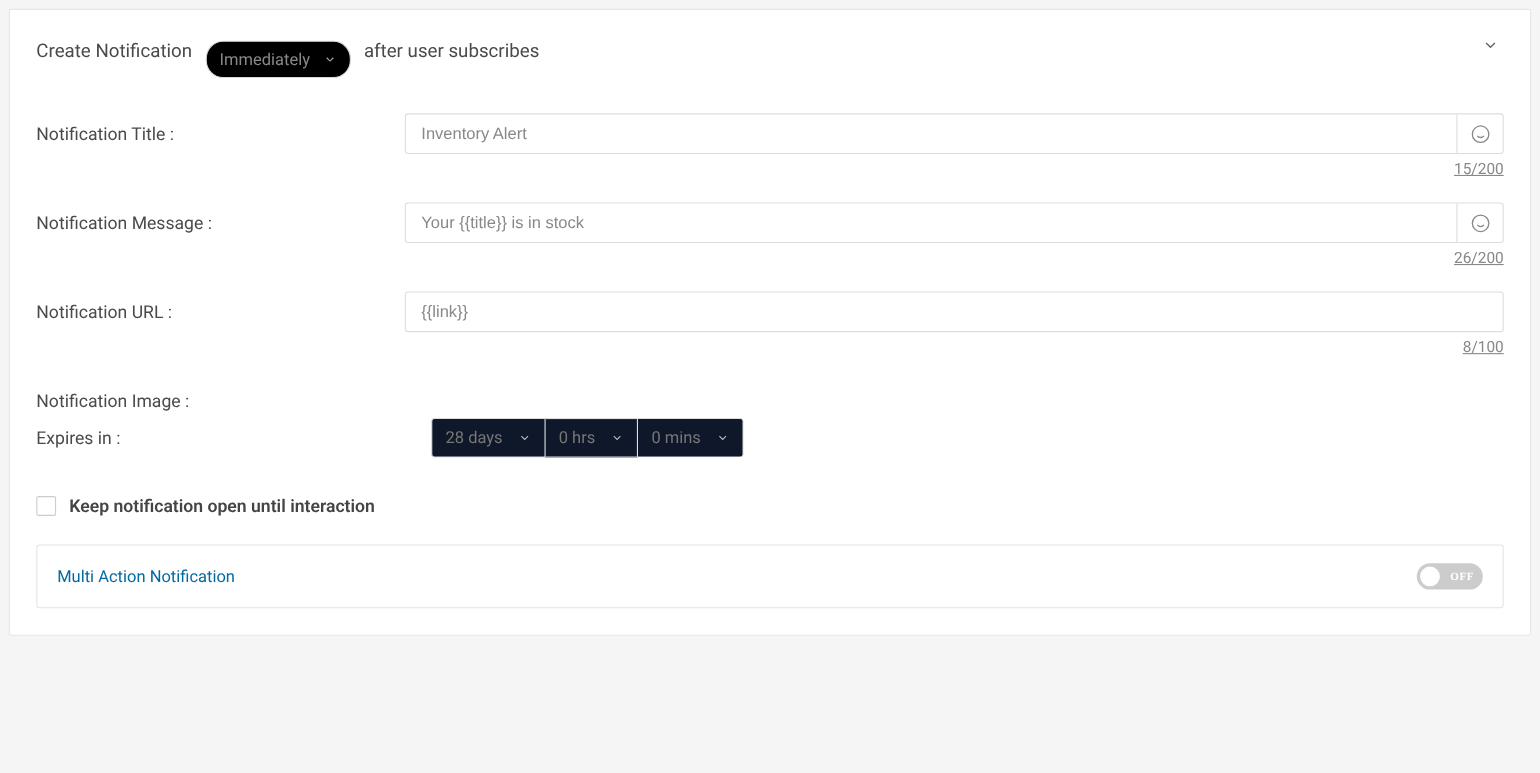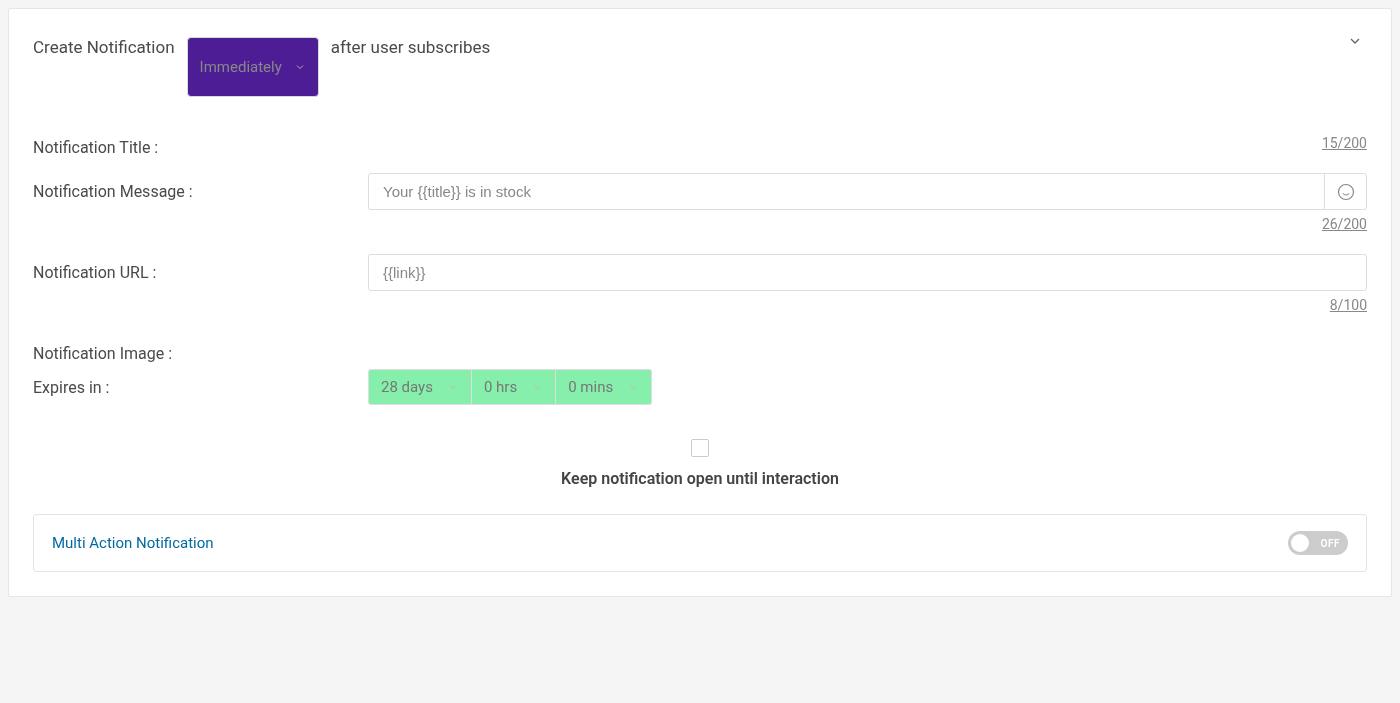--- a/index.html
+++ b/index.html
@@ -24,23 +24,23 @@
       margin-bottom: 32px;
     }
     .header-text {
       color: #4a4a4a;
       font-size: 17px;
     }
     .dropdown {
       display: inline-flex;
       align-items: center;
       border: 1px solid #d9d9d9;
-      border-radius: 4px;
-      padding: 20px 12px;
-      background: #4c1d95;
+      border-radius: 16px;
+      padding: 7px 12px;
+      background: #000000;
       color: #888;
       font-size: 15px;
       cursor: pointer;
     }
     .dropdown .chev { margin-left: 12px; color: #aaa; }
     .collapse-chev {
       position: absolute;
       top: 24px;
       right: 28px;
       color: #666;
@@ -93,34 +93,33 @@
       text-decoration: underline;
     }
     .select-group { display: flex; gap: 0; }
     .select-pill {
       display: inline-flex;
       align-items: center;
       border: 1px solid #ddd;
       padding: 8px 12px;
       font-size: 15px;
       color: #777;
-      background: #86efac;
+      background: #0f172a;
       cursor: pointer;
     }
     .select-pill + .select-pill { border-left: none; }
     .select-group .select-pill:first-child { border-radius: 3px 0 0 3px; }
     .select-group .select-pill:last-child { border-radius: 0 3px 3px 0; }
     .select-pill .chev { margin-left: 14px; color: #bbb; }
     .checkbox-row {
       display: flex;
       align-items: center;
       gap: 12px;
       margin-top: 34px;
       margin-bottom: 26px;
-      flex-direction: column;
     }
     .checkbox {
       width: 18px;
       height: 18px;
       border: 1px solid #ccc;
       border-radius: 2px;
       background: #fff;
       cursor: pointer;
     }
     .checkbox-label {
@@ -141,20 +140,21 @@
       width: 60px;
       height: 24px;
       border-radius: 12px;
       background: #ccc;
       position: relative;
       display: flex;
       align-items: center;
       justify-content: flex-end;
       padding-right: 8px;
       cursor: pointer;
+      font-family: Liberation Serif, serif;
     }
     .toggle-knob {
       width: 18px;
       height: 18px;
       border-radius: 50%;
       background: #fff;
       position: absolute;
       left: 3px;
       top: 3px;
     }
@@ -186,20 +186,31 @@
             <polyline points="6 9 12 15 18 9"></polyline>
           </svg>
       </span>
     </div>
     <span class="header-text">after user subscribes</span>
   </div>
 
   <div class="form-row">
     <div class="label">Notification Title :</div>
     <div class="field-col">
+      <div class="input-wrap">
+        <input class="text-input" value="Inventory Alert" style="">
+        <div class="emoji-btn">
+          <svg width="18" height="18" viewBox="0 0 24 24" fill="none" stroke="currentColor" stroke-width="1.6">
+              <circle cx="12" cy="12" r="10"></circle>
+              <path d="M8 14s1.5 2 4 2 4-2 4-2"></path>
+              <line x1="9" y1="9" x2="9.01" y2="9"></line>
+              <line x1="15" y1="9" x2="15.01" y2="9"></line>
+            </svg>
+        </div>
+      </div>
       <div class="counter">15/200</div>
     </div>
   </div>
 
   <div class="form-row">
     <div class="label">Notification Message :</div>
     <div class="field-col">
       <div class="input-wrap">
         <input class="text-input" value="Your {{title}} is in stock" style="">
         <div class="emoji-btn">
@@ -223,21 +234,21 @@
       </div>
       <div class="counter">8/100</div>
     </div>
   </div>
 
   <div class="form-row">
     <div class="label">Notification Image :</div>
   </div>
 
 
-  <div class="form-row" style="margin-top:6px;">
+  <div class="form-row" style="margin-top:6px;gap:24px;">
     <div class="label">Expires in :</div>
     <div class="field-col">
       <div class="select-group">
         <div class="select-pill">
           <span>28 days</span>
           <span class="chev">
               <svg width="12" height="12" viewBox="0 0 24 24" fill="none" stroke="currentColor" stroke-width="2">
                 <polyline points="6 9 12 15 18 9"></polyline>
               </svg>
             </span>

